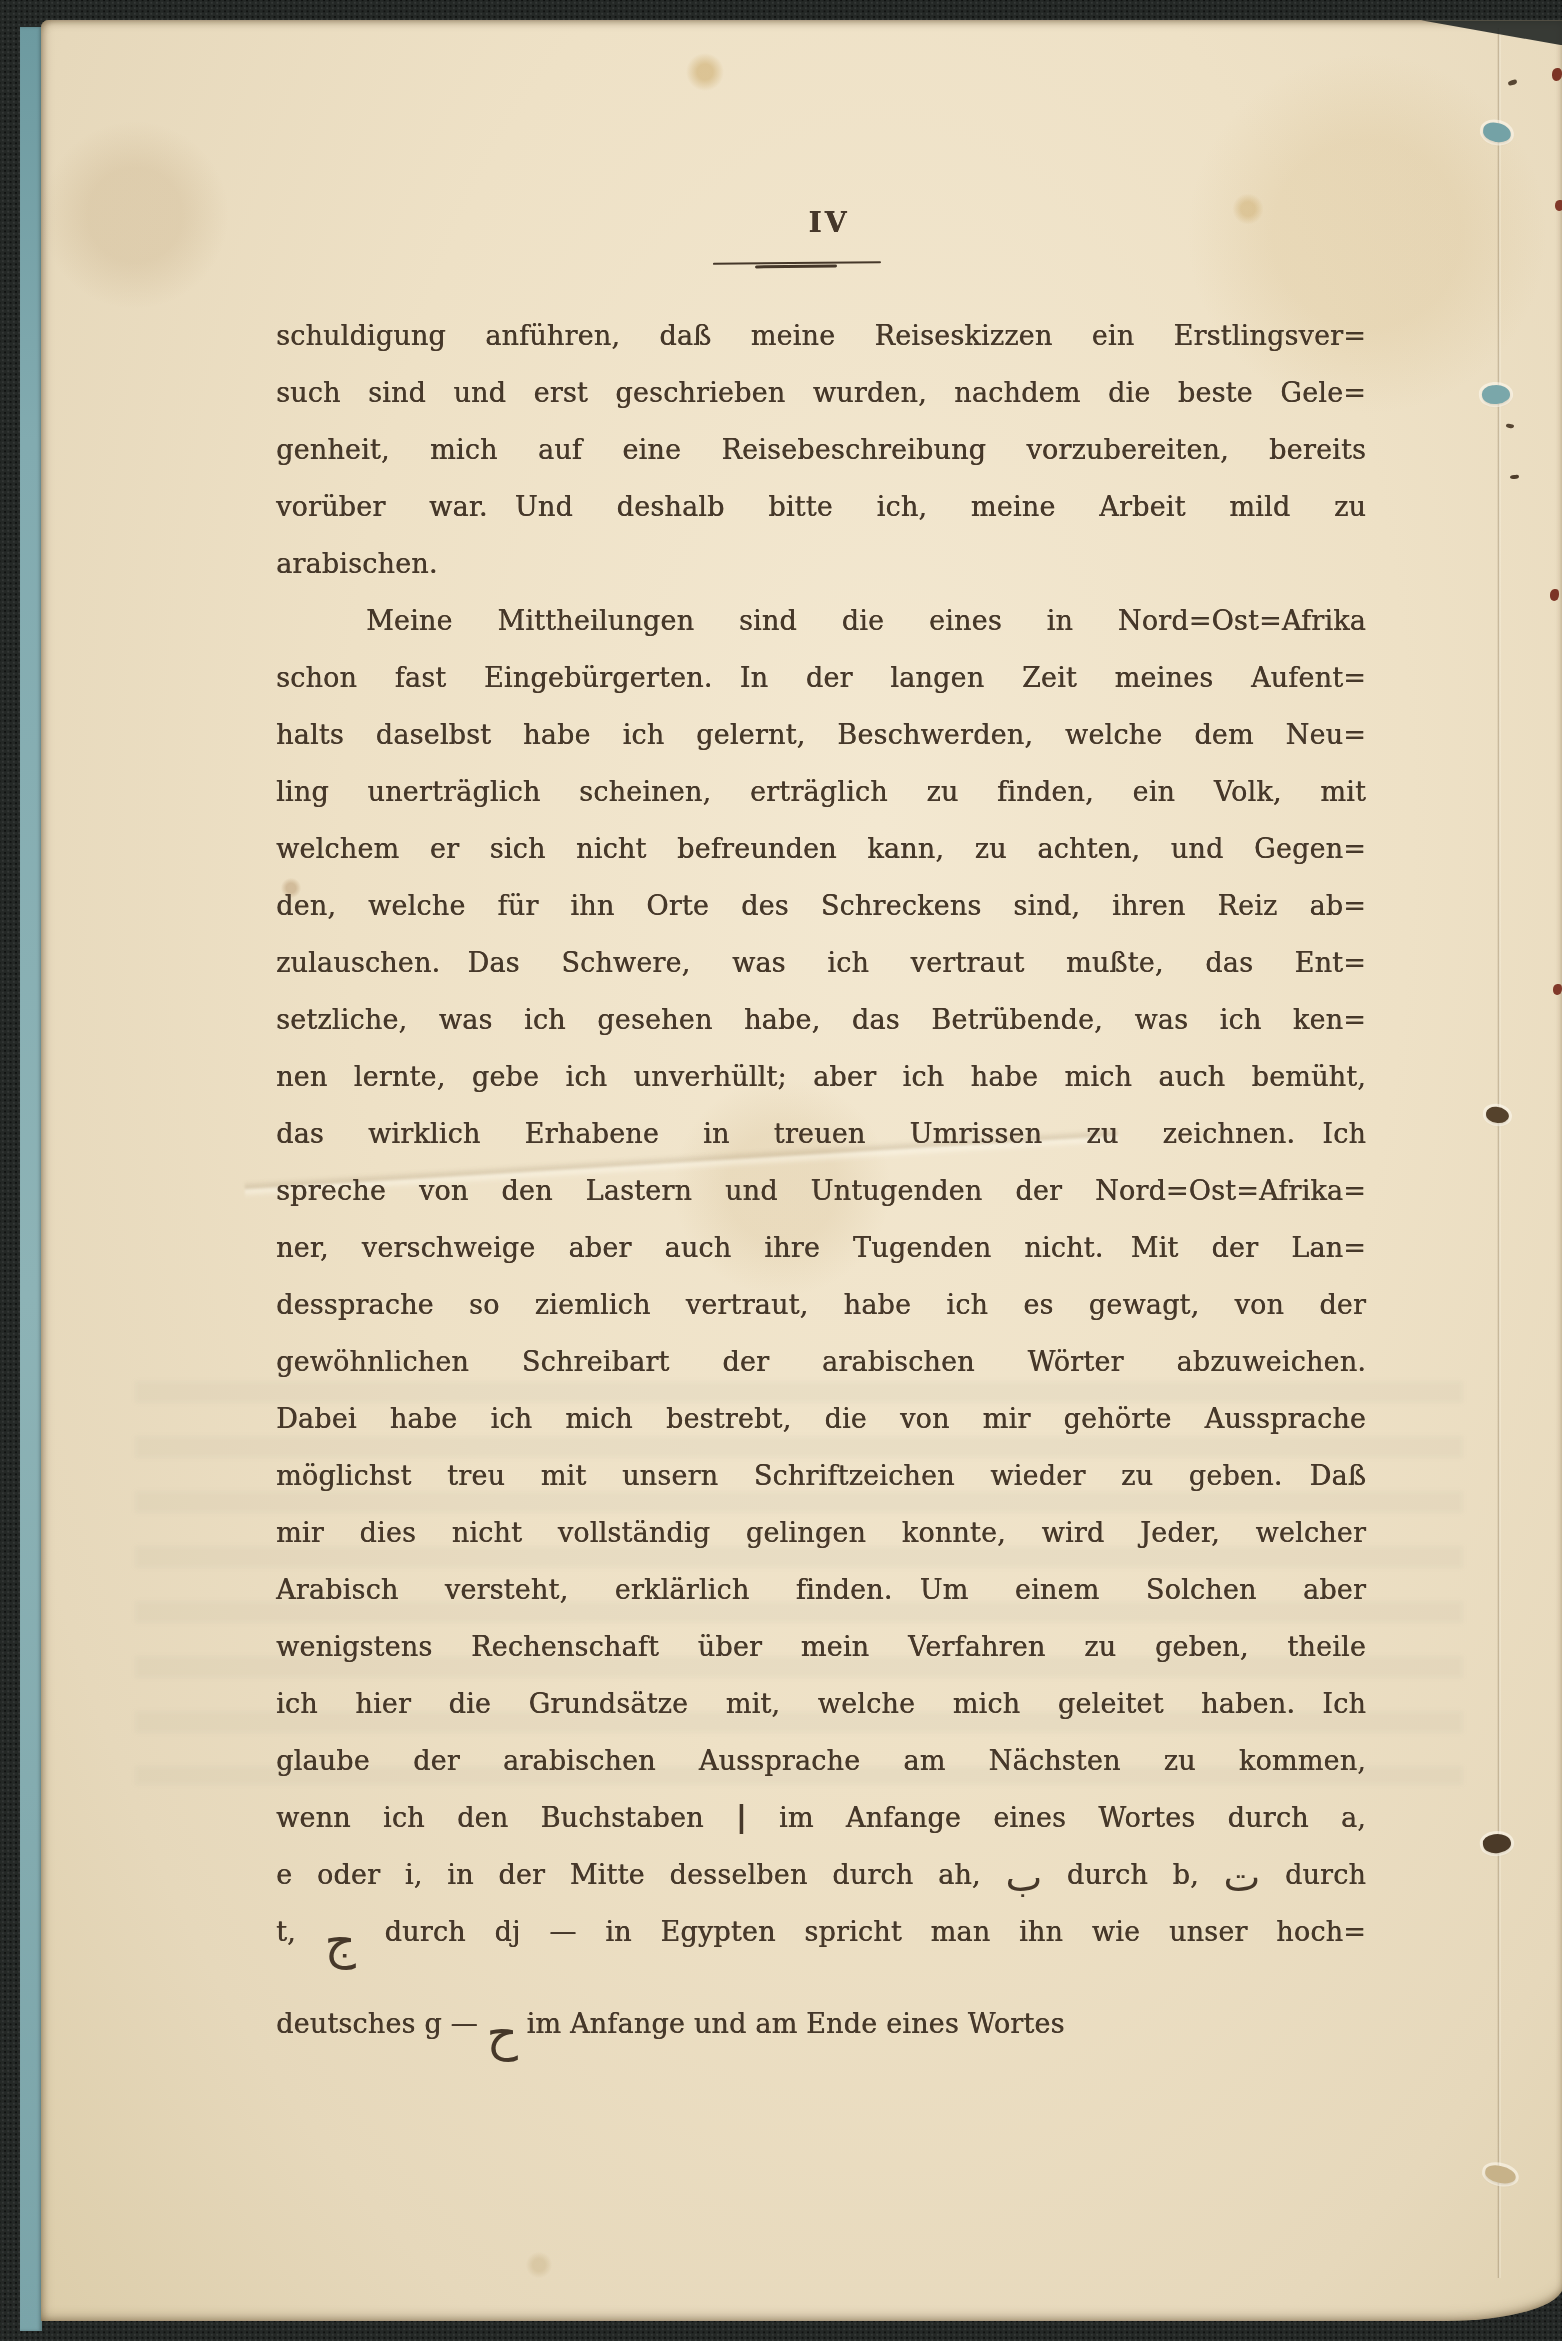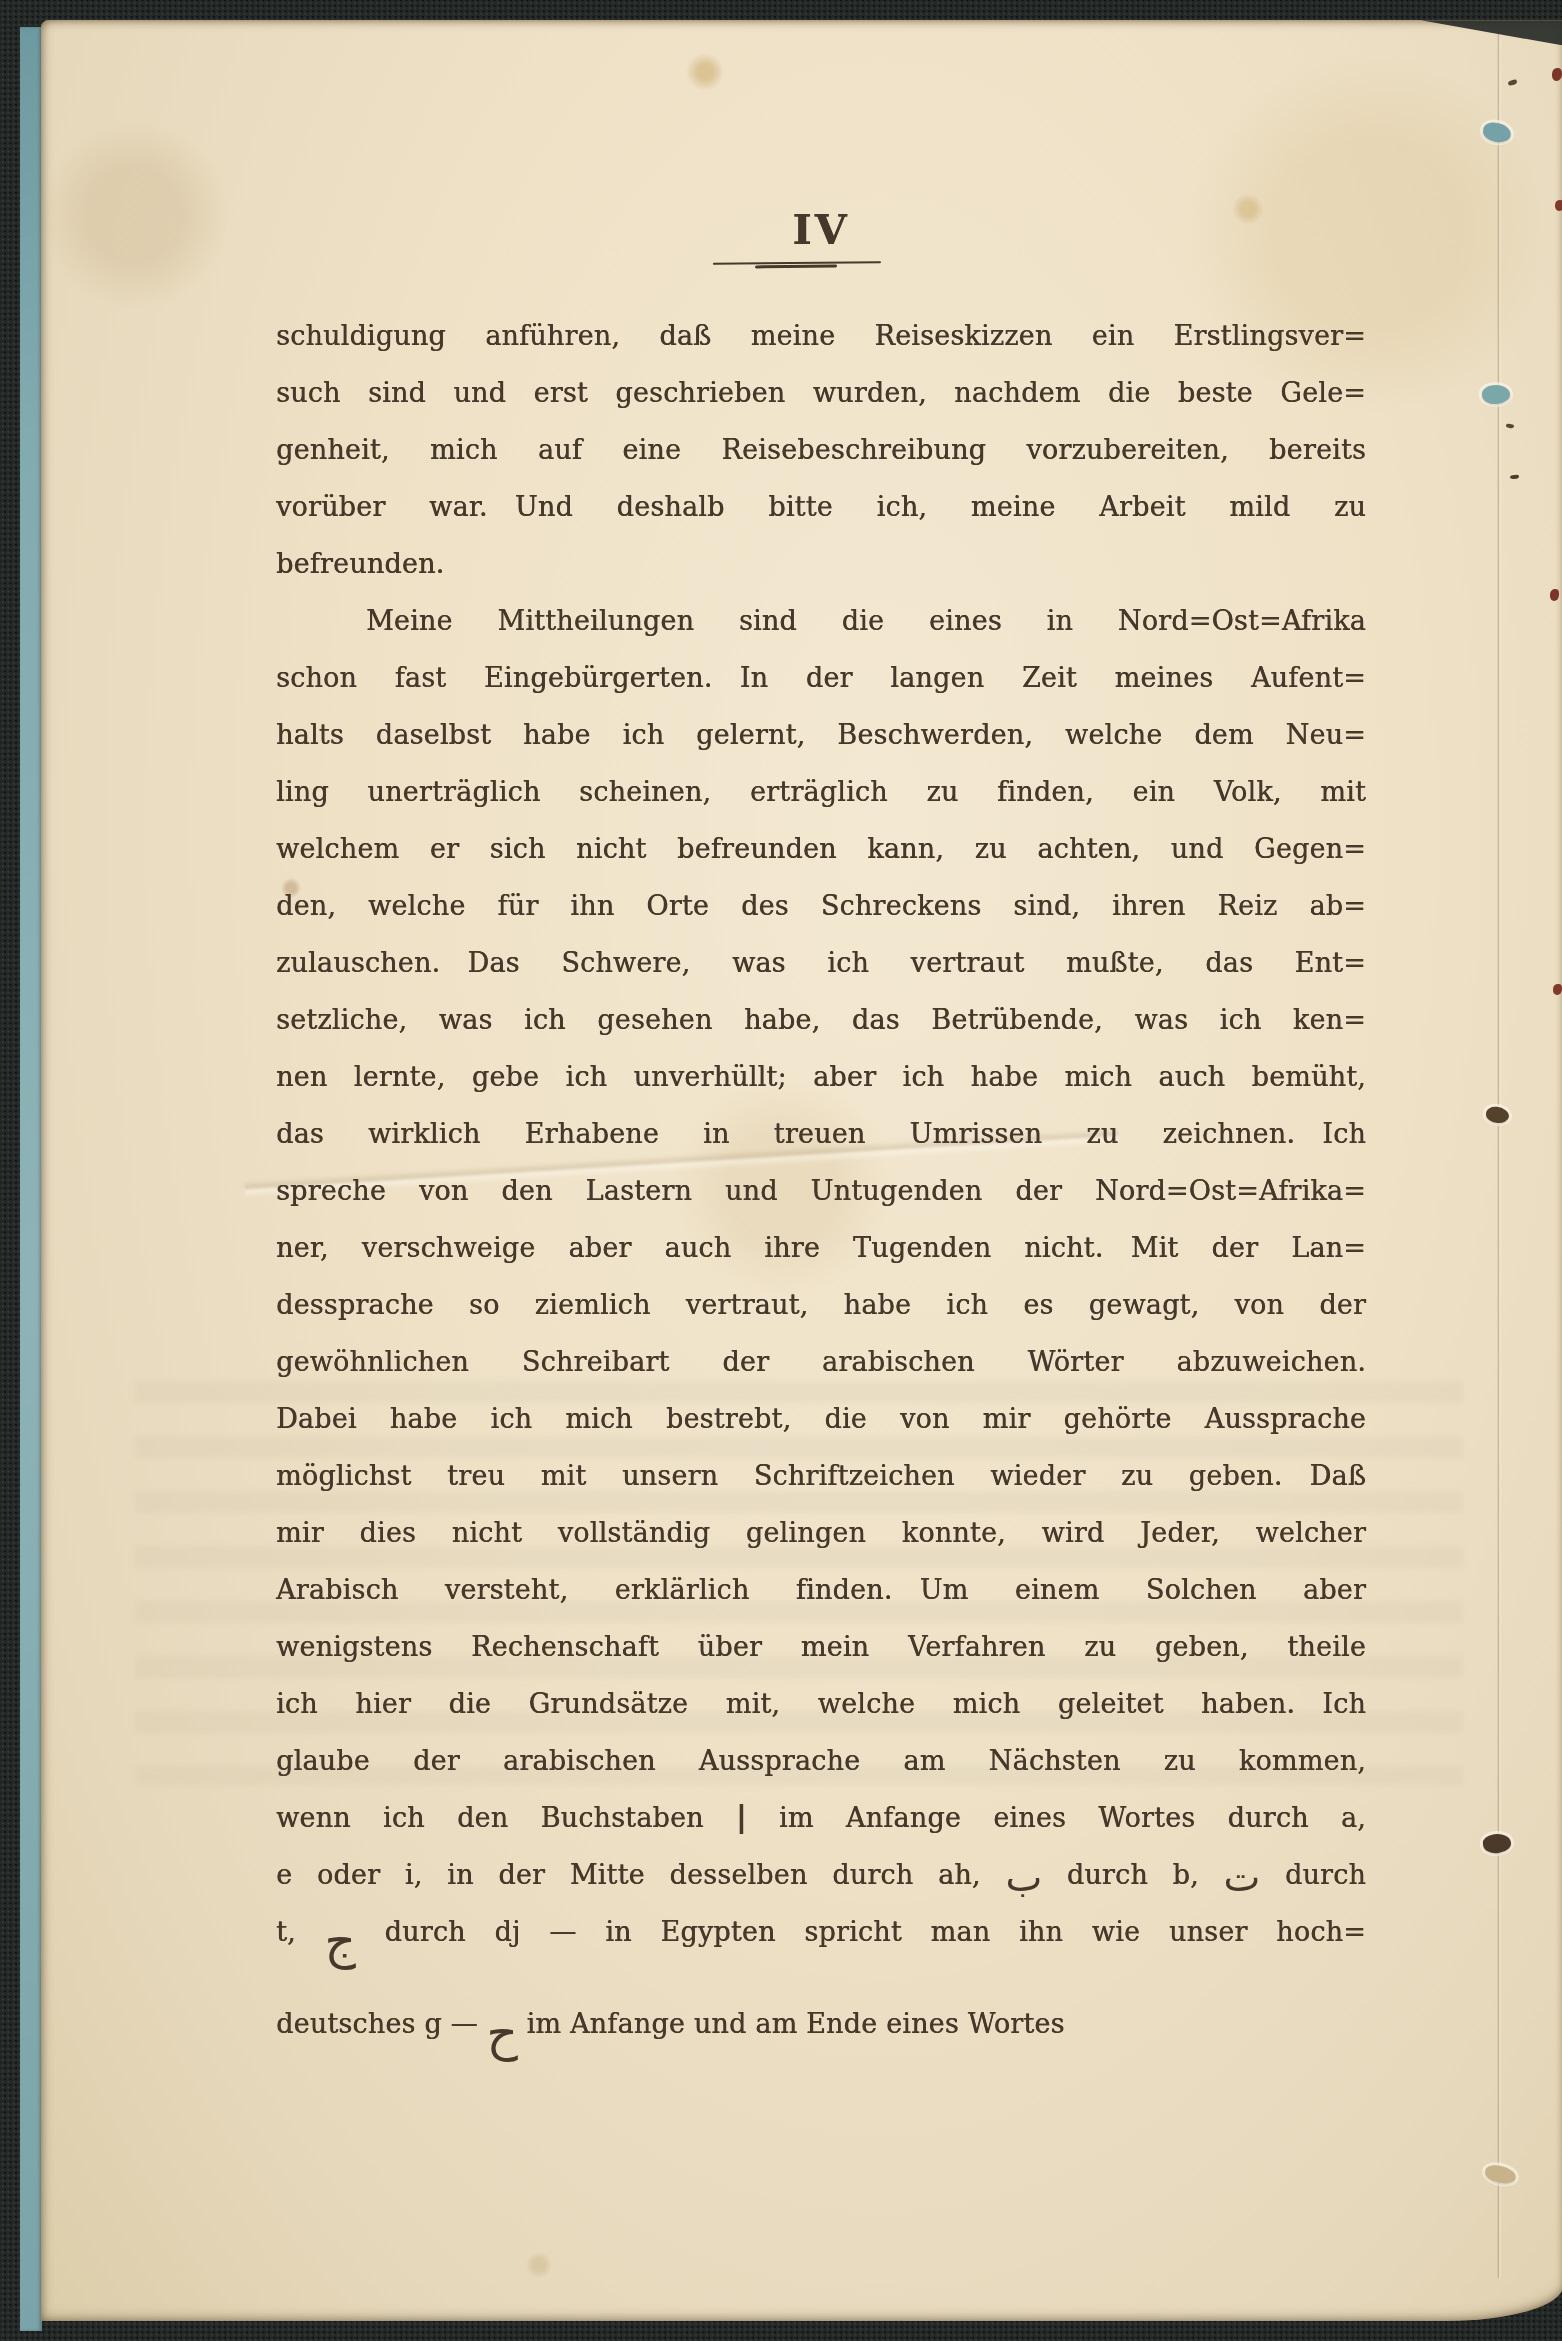--- a/index.html
+++ b/index.html
@@ -81,22 +81,22 @@
   .fleck{position:absolute;border-radius:50% 40% 55% 45%;}
   .fleck.c1{left:1467px;top:60px;width:9.4px;height:4.7px;background:#574633;transform:rotate(-15deg);}
   .fleck.c2{left:1465px;top:404px;width:7.8px;height:3.9px;background:#574633;transform:rotate(10deg);}
   .fleck.c3{left:1469px;top:455px;width:8.6px;height:3.9px;background:#4e3d2b;transform:rotate(-5deg);}
   .fleck.r1{left:1511px;top:48px;width:10.2px;height:12.5px;background:#7c3526;}
   .fleck.r2{left:1514px;top:180px;width:8.6px;height:11px;background:#81392a;}
   .fleck.r3{left:1509px;top:569px;width:9.4px;height:11.7px;background:#7c3526;}
   .fleck.r4{left:1512px;top:964px;width:8.6px;height:11px;background:#81392a;}
   .content{position:absolute;left:235px;top:0;width:1090px;height:100%;}
   .pagenum{
-    position:absolute;top:186px;left:0;width:100%;
-    text-align:center;font-size:41px;letter-spacing:3.1px;color:var(--ink);
+    position:absolute;top:186px;left:8px;width:100%;
+    text-align:center;font-size:28px;letter-spacing:3.1px;color:var(--ink);
     font-weight:bold;text-shadow:0.3px 0 0 currentColor;
   }
   .hrule{position:absolute;top:239px;left:50%;width:168px;margin-left:-108px;height:11px;transform:rotate(-0.6deg);}
   .hrule .thin{position:absolute;top:3.1px;left:0;width:100%;height:2.3px;background:var(--ink);border-radius:1.6px;}
   .hrule .thick{position:absolute;top:5.5px;left:42px;width:82px;height:3.9px;background:var(--ink);border-radius:2.3px;}
   .text-block{position:absolute;top:287px;left:0;width:100%;color:var(--ink);}
   .line{
     height:57px;line-height:57px;font-size:27px;
     text-align:justify;text-align-last:justify;
     letter-spacing:0.2px;
@@ -144,21 +144,21 @@
       <div class="pagenum">IV</div>
       <div class="hrule">
         <div class="thin"></div>
         <div class="thick"></div>
       </div>
       <div class="text-block" id="text-block">
           <div class="line">schuldigung anführen, daß meine Reiseskizzen ein Erstlingsver=</div>
           <div class="line">such sind und erst geschrieben wurden, nachdem die beste Gele=</div>
           <div class="line">genheit, mich auf eine Reisebeschreibung vorzubereiten, bereits</div>
           <div class="line">vorüber war. Und deshalb bitte ich, meine Arbeit mild zu</div>
-          <div class="line last">befreunden.</div>
+          <div class="line last">arabischen.</div>
           <div class="line indent">Meine Mittheilungen sind die eines in Nord=Ost=Afrika</div>
           <div class="line">schon fast Eingebürgerten. In der langen Zeit meines Aufent=</div>
           <div class="line">halts daselbst habe ich gelernt, Beschwerden, welche dem Neu=</div>
           <div class="line">ling unerträglich scheinen, erträglich zu finden, ein Volk, mit</div>
           <div class="line">welchem er sich nicht befreunden kann, zu achten, und Gegen=</div>
           <div class="line">den, welche für ihn Orte des Schreckens sind, ihren Reiz ab=</div>
           <div class="line">zulauschen. Das Schwere, was ich vertraut mußte, das Ent=</div>
           <div class="line">setzliche, was ich gesehen habe, das Betrübende, was ich ken=</div>
           <div class="line">nen lernte, gebe ich unverhüllt; aber ich habe mich auch bemüht,</div>
           <div class="line">das wirklich Erhabene in treuen Umrissen zu zeichnen. Ich</div>

